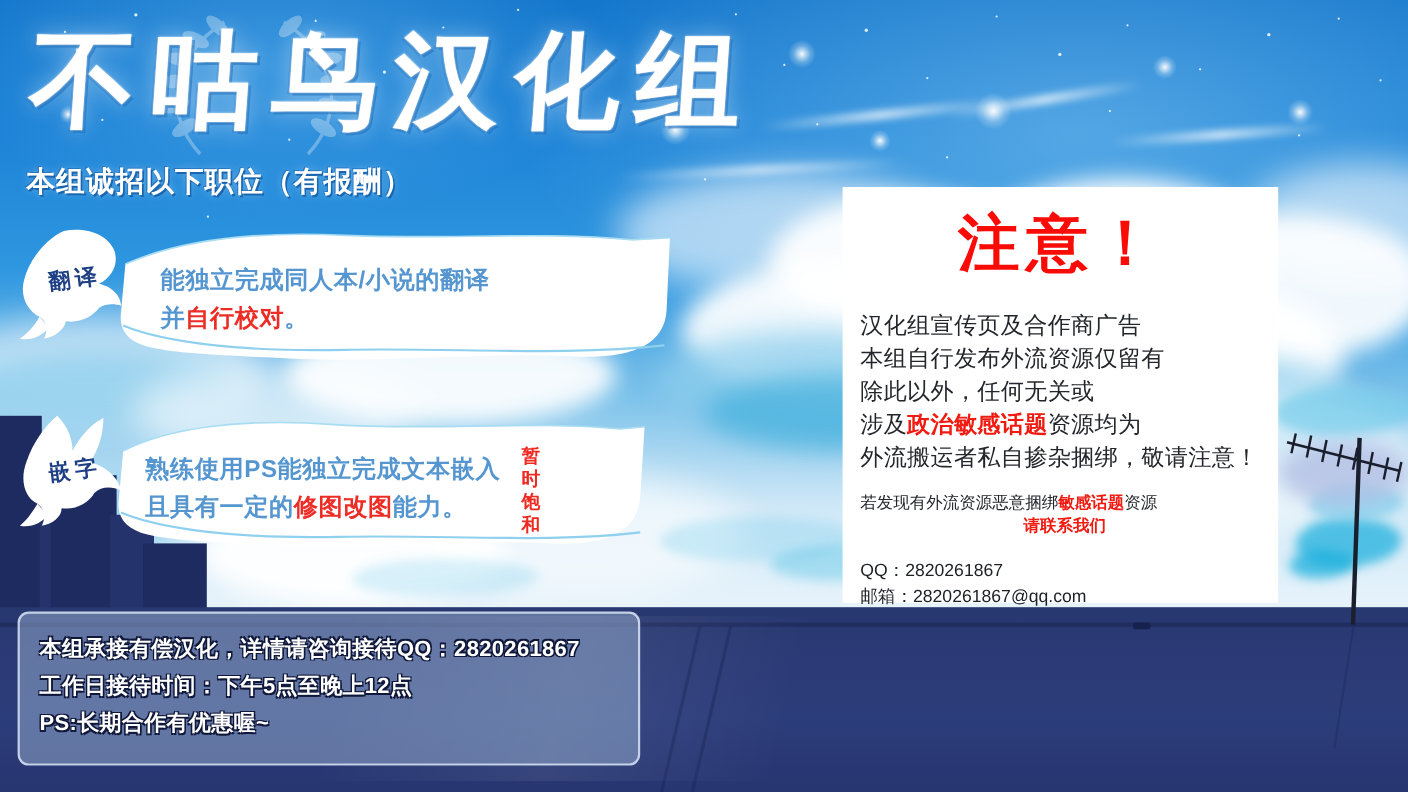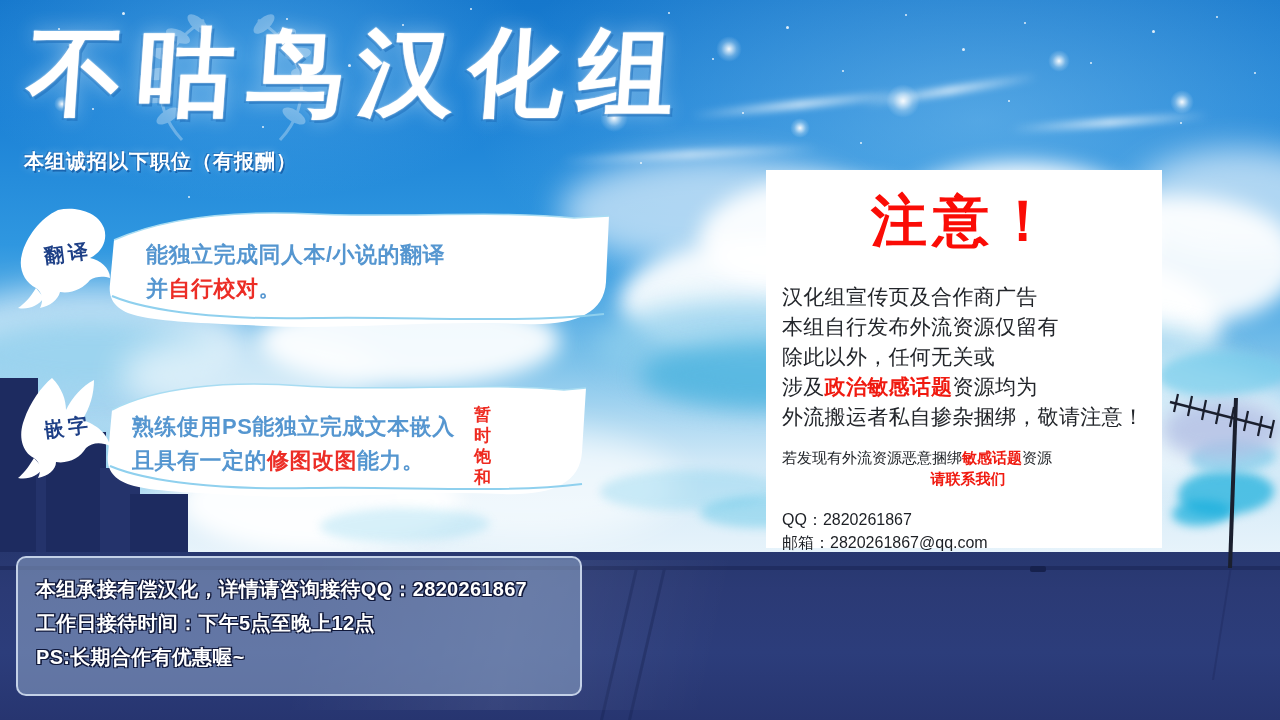--- a/index.html
+++ b/index.html
@@ -63,21 +63,21 @@
     text-shadow:
       0 0 2px rgba(255,255,255,.9),
       3px 3px 0 rgba(30,110,185,.55),
       -2px 2px 0 rgba(30,110,185,.35),
       0 0 20px rgba(255,255,255,.45);
     white-space:nowrap;
     transform:skewX(-4deg);
   }
   .subtitle{
     position:absolute;left:24px;top:148px;
-    color:#ffffff;font-size:20px;font-weight:700;letter-spacing:1px;white-space:nowrap;
+    color:#ffffff;font-size:26px;font-weight:700;letter-spacing:1px;white-space:nowrap;
     text-shadow:1.5px 1.5px 0 rgba(22,95,170,.9),-1px -1px 0 rgba(22,95,170,.55),0 0 8px rgba(255,255,255,.35);
   }
 
   
   .dove{position:absolute;width:100px;height:105px;}
   .dove-label{
     position:absolute;width:100%;text-align:center;
     color:#1d3f86;font-size:20px;font-weight:700;letter-spacing:4px;
     font-family:"DejaVu Serif","Liberation Serif",serif;
     transform:rotate(-7deg);

